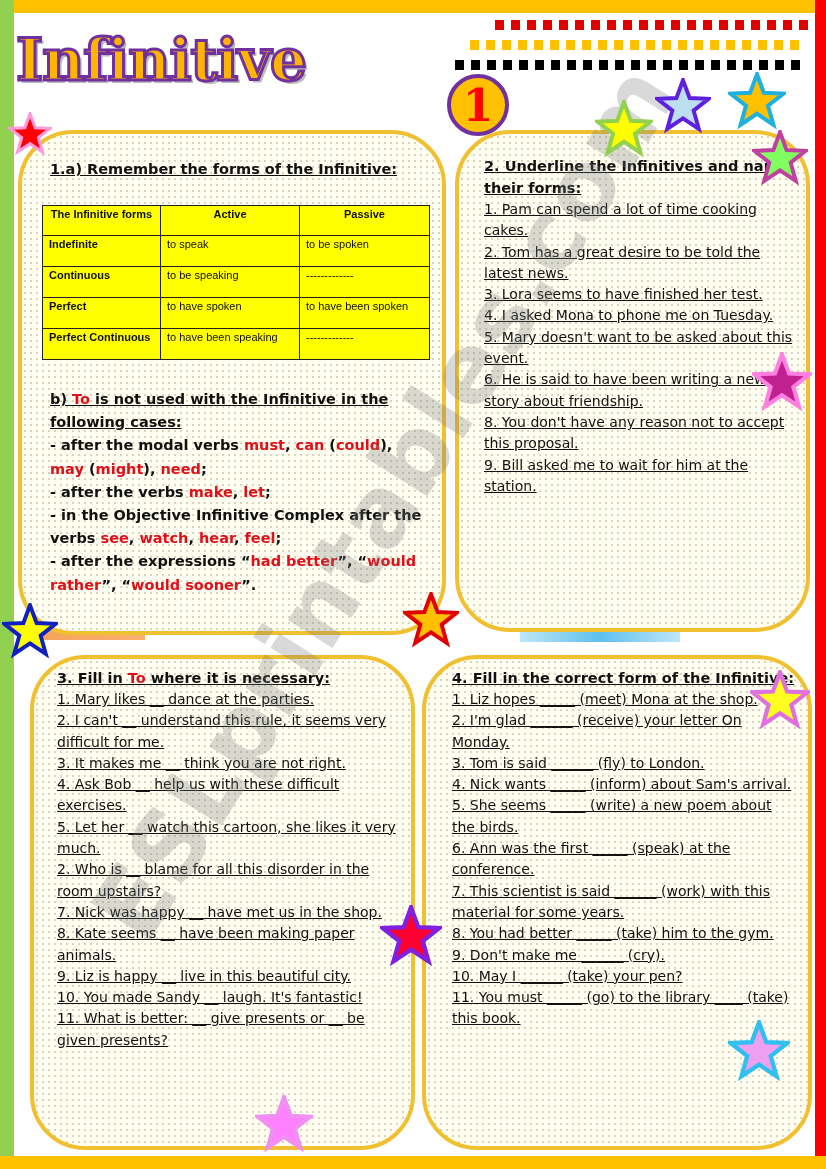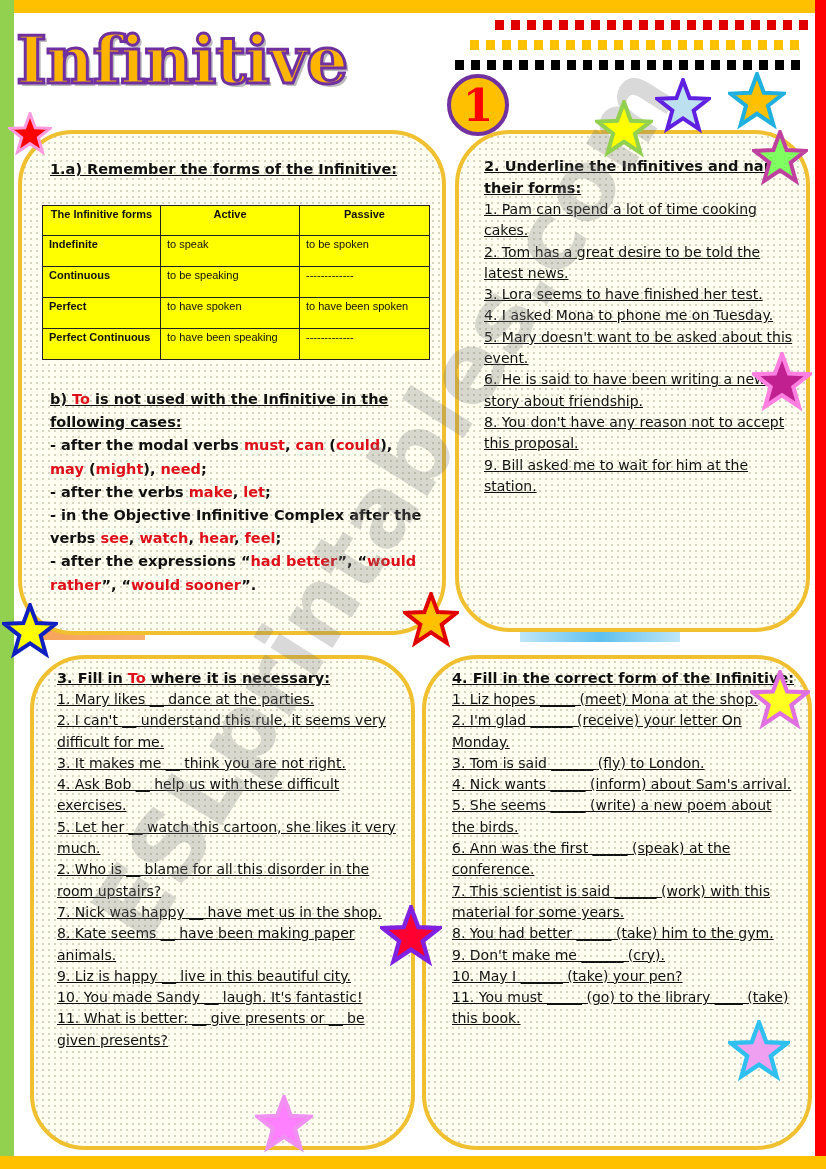--- a/index.html
+++ b/index.html
@@ -7,21 +7,21 @@
   body { position: relative; font-family: "DejaVu Sans", sans-serif; color: #111; }
 
   .frame-top { position: absolute; left: 0; top: 0; width: 826px; height: 13px; background: #ffc000; }
   .frame-bottom { position: absolute; left: 0; top: 1156px; width: 826px; height: 13px; background: #ffc000; }
   .frame-left { position: absolute; left: 0; top: 0; width: 14px; height: 1169px; background: #92d050; }
   .frame-right { position: absolute; left: 815px; top: 0; width: 11px; height: 1169px; background: #ff0000; }
 
   .title {
     position: absolute; left: 16px; top: 10px;
     font-family: "DejaVu Serif", serif; font-weight: bold;
-    font-size: 66px; letter-spacing: -1px; line-height: 100px;
+    font-size: 58px; letter-spacing: -1px; line-height: 100px;
     color: #ffb400;
     -webkit-text-stroke: 3px #7030a0;
     text-shadow: 3px 3px 0 #bbb;
   }
   .badge {
     position: absolute; left: 447px; top: 74px; width: 62px; height: 62px;
     border-radius: 50%; background: #ffc000; border: 4px solid #7030a0;
     display: flex; align-items: center; justify-content: center;
     font-family: "DejaVu Serif", serif; font-weight: bold; font-size: 44px; color: #ff0000;
   }

